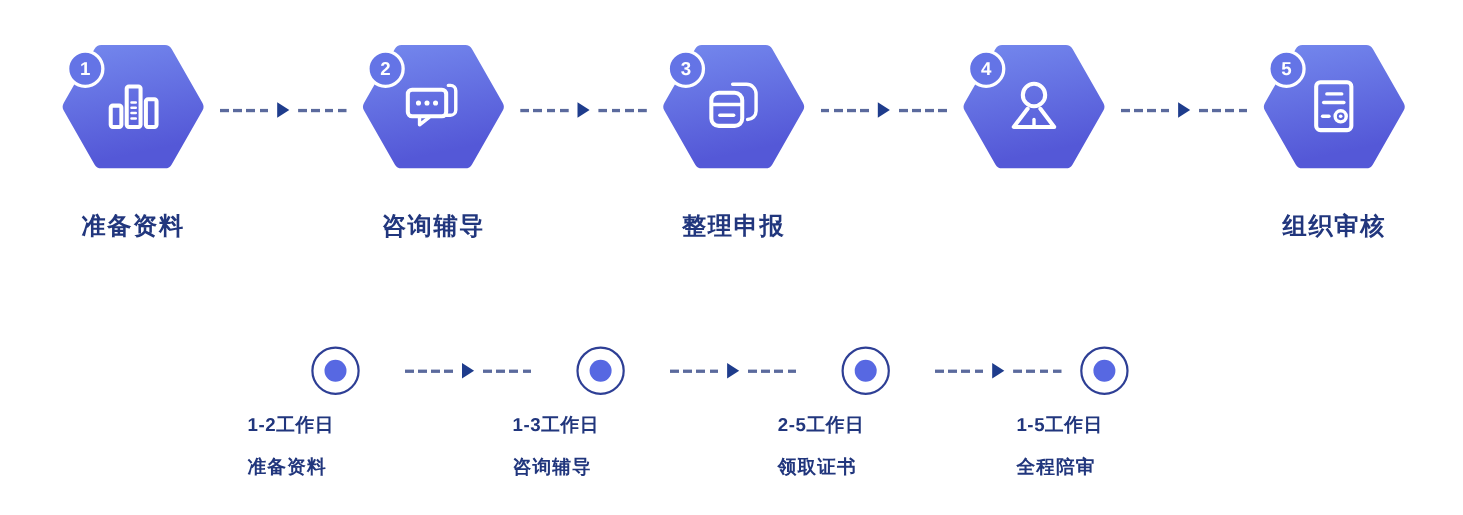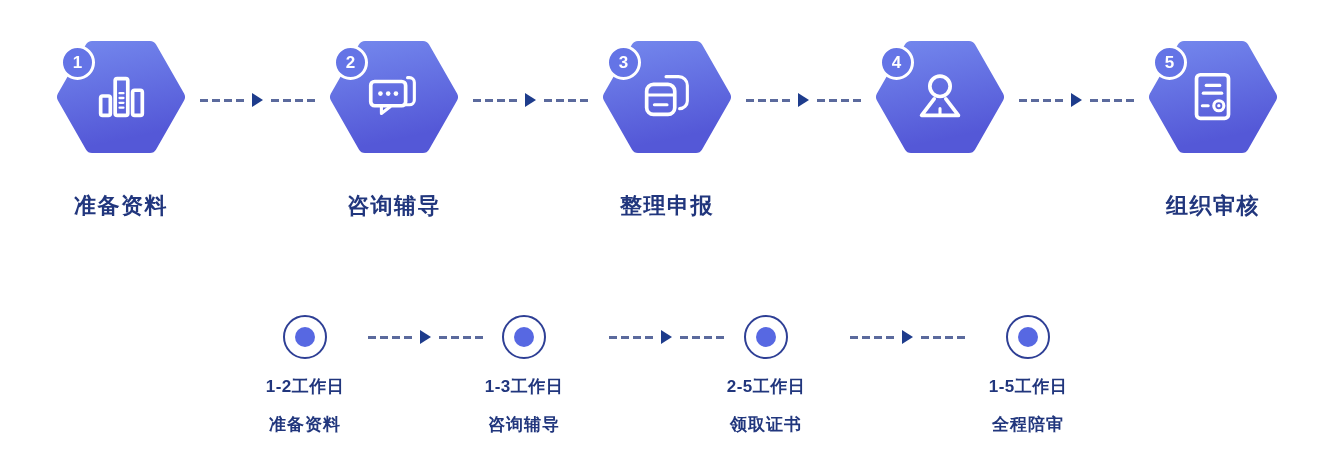--- a/index.html
+++ b/index.html
@@ -39,21 +39,21 @@
   .connector{position:absolute;display:flex;align-items:center;width:115px;height:18px;}
   .connector .dashes{width:44px;height:3px;
       background:repeating-linear-gradient(90deg,var(--dash) 0 8px,transparent 8px 12px);}
   .connector .tri{width:0;height:0;margin:0 8px;
       border-left:11px solid var(--arrow);
       border-top:7px solid transparent;border-bottom:7px solid transparent;}
   .c-top{top:91px;}
   .c-bot{top:328px;}
 
   
-  .milestone{position:absolute;top:315px;width:160px;text-align:center;}
+  .milestone{position:absolute;top:315px;width:160px;text-align:left;}
   .dot-outer{width:44px;height:44px;margin:0 auto;border-radius:50%;background:#fff;
       border:2px solid var(--dot-ring);display:flex;align-items:center;justify-content:center;}
   .dot-inner{width:20px;height:20px;border-radius:50%;background:var(--dot-inner);}
   .duration{margin-top:16px;font-size:17px;font-weight:700;color:var(--text);letter-spacing:.5px;}
   .m-label{margin-top:15px;font-size:17px;font-weight:700;color:var(--text);letter-spacing:1px;}
 </style>
 </head>
 <body>
 
 <svg width="0" height="0" style="position:absolute" aria-hidden="true">
@@ -180,35 +180,35 @@
     <span class="dashes"></span>
   </div>
 
   <div class="milestone" style="left:225px">
     <div class="dot-outer">
         <div class="dot-inner"></div>
       </div>
     <div class="duration">1-2工作日</div>
     <div class="m-label">准备资料</div>
   </div>
-  <div class="milestone" style="left:444px">
+  <div class="milestone" style="left:466px">
     <div class="dot-outer">
         <div class="dot-inner"></div>
       </div>
     <div class="duration">1-3工作日</div>
     <div class="m-label">咨询辅导</div>
   </div>
-  <div class="milestone" style="left:686px">
+  <div class="milestone" style="left:707px">
     <div class="dot-outer">
         <div class="dot-inner"></div>
       </div>
     <div class="duration">2-5工作日</div>
     <div class="m-label">领取证书</div>
   </div>
-  <div class="milestone" style="left:948px">
+  <div class="milestone" style="left:924px">
     <div class="dot-outer">
         <div class="dot-inner"></div>
       </div>
     <div class="duration">1-5工作日</div>
     <div class="m-label">全程陪审</div>
   </div>
 
   <div class="connector c-bot" style="left:368px">
     <span class="dashes"></span>
     <span class="tri"></span>

